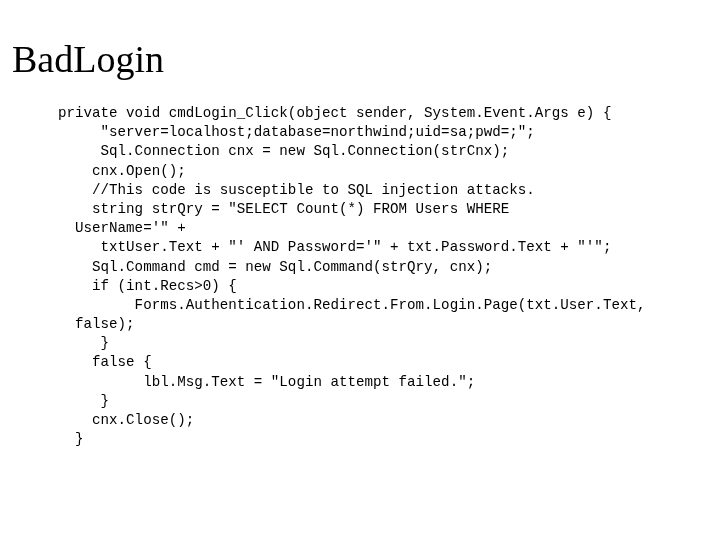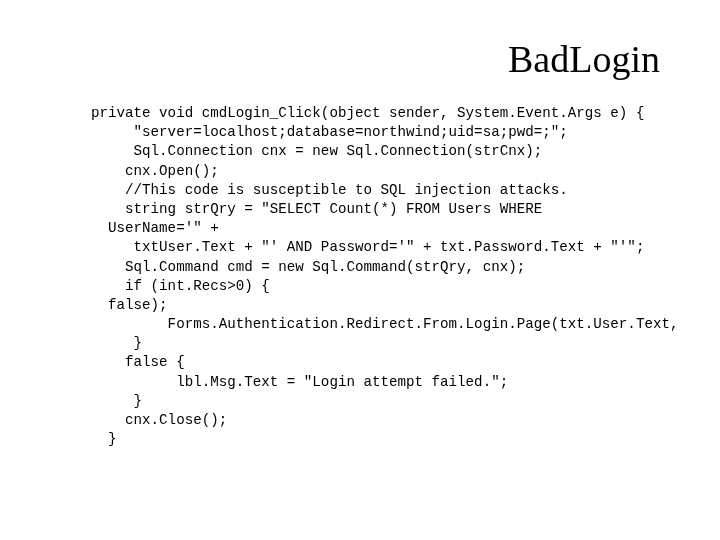--- a/index.html
+++ b/index.html
@@ -16,24 +16,24 @@
   }
   #slide {
     position: relative;
     width: 720px;
     height: 540px;
     background: #ffffff;
     box-sizing: border-box;
   }
   #slide-title {
     position: absolute;
-    left: 0;
+    left: 12px;
     top: 37px;
     width: 660px;
-    text-align: right;
+    text-align: left;
     font-family: "Liberation Serif", "DejaVu Serif", serif;
     font-size: 38px;
     line-height: 44px;
     font-weight: normal;
     color: #000000;
     letter-spacing: 0px;
     white-space: pre;
   }
   #code-body {
     position: absolute;
@@ -42,43 +42,42 @@
     width: 650px;
   }
   .code-line {
     font-family: "Liberation Mono", "DejaVu Sans Mono", monospace;
     font-size: 14.2px;
     line-height: 19.2px;
     height: 19.2px;
     color: #000000;
     white-space: pre;
     letter-spacing: 0px;
-    margin-left: 33px;
   }
 </style>
 </head>
 <body>
 
 <div id="slide">
 
   <div id="slide-title">BadLogin</div>
 
   <div id="code-body">
     <div class="code-line">private void cmdLogin_Click(object sender, System.Event.Args e) {</div>
     <div class="code-line">     "server=localhost;database=northwind;uid=sa;pwd=;";</div>
     <div class="code-line">     Sql.Connection cnx = new Sql.Connection(strCnx);</div>
     <div class="code-line">    cnx.Open();</div>
     <div class="code-line">    //This code is susceptible to SQL injection attacks.</div>
     <div class="code-line">    string strQry = "SELECT Count(*) FROM Users WHERE</div>
     <div class="code-line">  UserName='" +</div>
     <div class="code-line">     txtUser.Text + "' AND Password='" + txt.Password.Text + "'";</div>
     <div class="code-line">    Sql.Command cmd = new Sql.Command(strQry, cnx);</div>
     <div class="code-line">    if (int.Recs&gt;0) {</div>
+    <div class="code-line">         Forms.Authentication.Redirect.From.Login.Page(txt.User.Text,</div>
     <div class="code-line">  false);</div>
-    <div class="code-line">         Forms.Authentication.Redirect.From.Login.Page(txt.User.Text,</div>
     <div class="code-line">     }</div>
     <div class="code-line">    false {</div>
     <div class="code-line">          lbl.Msg.Text = "Login attempt failed.";</div>
     <div class="code-line">     }</div>
     <div class="code-line">    cnx.Close();</div>
     <div class="code-line">  }</div>
   </div>
 
 </div>
 

